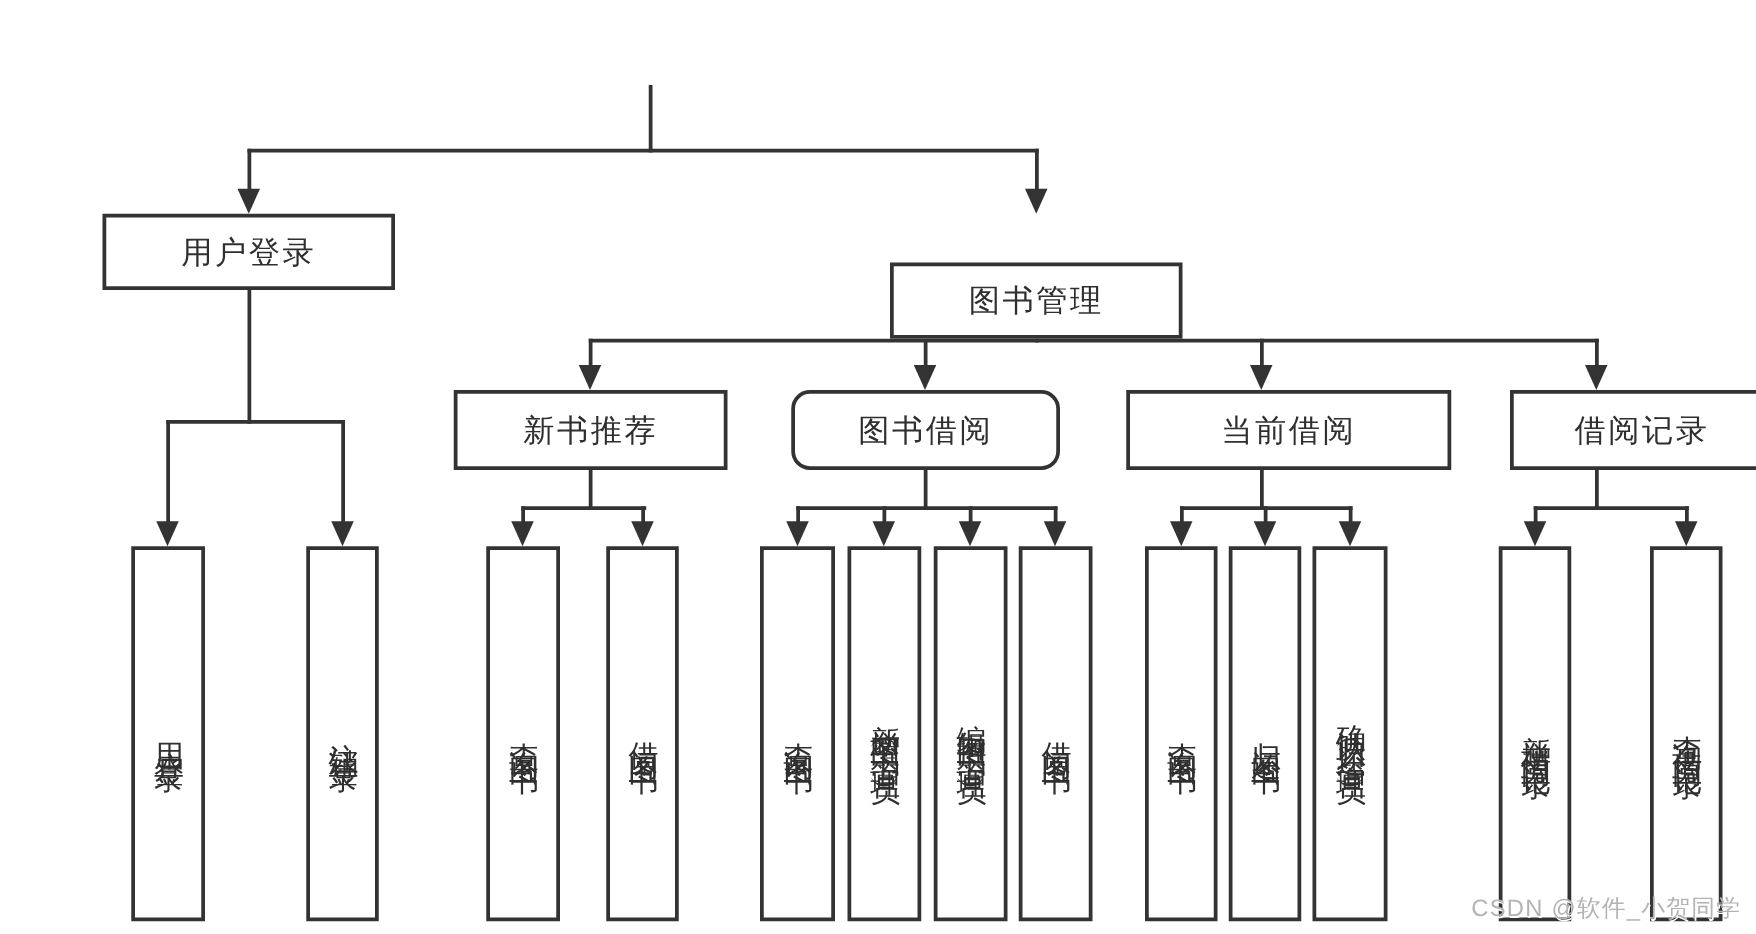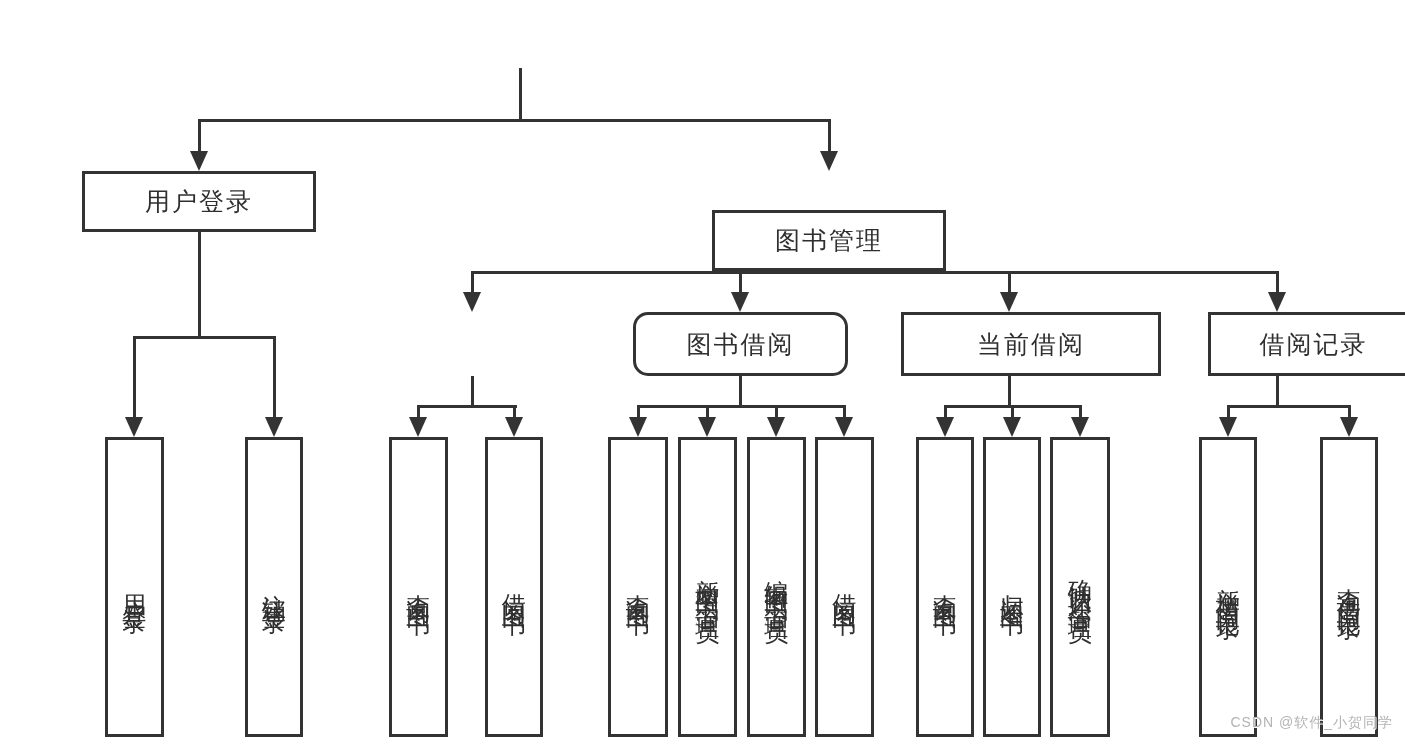--- a/index.html
+++ b/index.html
@@ -52,21 +52,21 @@
     height: 0;
     border-left: 9px solid transparent;
     border-right: 9px solid transparent;
     border-top: 20px solid var(--line);
     z-index: 1;
   }
   .watermark {
     position: absolute;
     top: 714px;
     right: 12px;
-    font-size: 14px;
+    font-size: 19px;
     color: var(--watermark);
     letter-spacing: 1px;
     text-shadow: 1px 1px 0 #ffffff;
     z-index: 5;
     white-space: nowrap;
   }
 </style>
 </head>
 <body>
 
@@ -94,20 +94,21 @@
   <div class="hline" style="left:471px; top:271px; width:808px;"></div>
   <div class="vline" style="left:471px; top:271px; height:24px;"></div>
   <div class="arrow" style="left:463px; top:292px;"></div>
   <div class="vline" style="left:739px; top:271px; height:24px;"></div>
   <div class="arrow" style="left:731px; top:292px;"></div>
   <div class="vline" style="left:1008px; top:271px; height:24px;"></div>
   <div class="arrow" style="left:1000px; top:292px;"></div>
   <div class="vline" style="left:1276px; top:271px; height:24px;"></div>
   <div class="arrow" style="left:1268px; top:292px;"></div>
 
+  <div class="box" style="left:363px; top:312px; width:219px; height:64px;">新书推荐</div>
   <div class="box" style="left:633px; top:312px; width:215px; height:64px;border-radius:15px;">图书借阅</div>
   <div class="box" style="left:901px; top:312px; width:260px; height:64px;">当前借阅</div>
   <div class="box" style="left:1172px; top:312px; width:211px; height:64px;margin-left:36px;">借阅记录</div>
 
   <div class="vline" style="left:471px; top:376px; height:32px;"></div>
   <div class="hline" style="left:417px; top:405px; width:100px;"></div>
   <div class="vline" style="left:417px; top:405px; height:14px;"></div>
   <div class="arrow" style="left:409px; top:417px;"></div>
   <div class="vline" style="left:513px; top:405px; height:14px;"></div>
   <div class="arrow" style="left:505px; top:417px;"></div>

